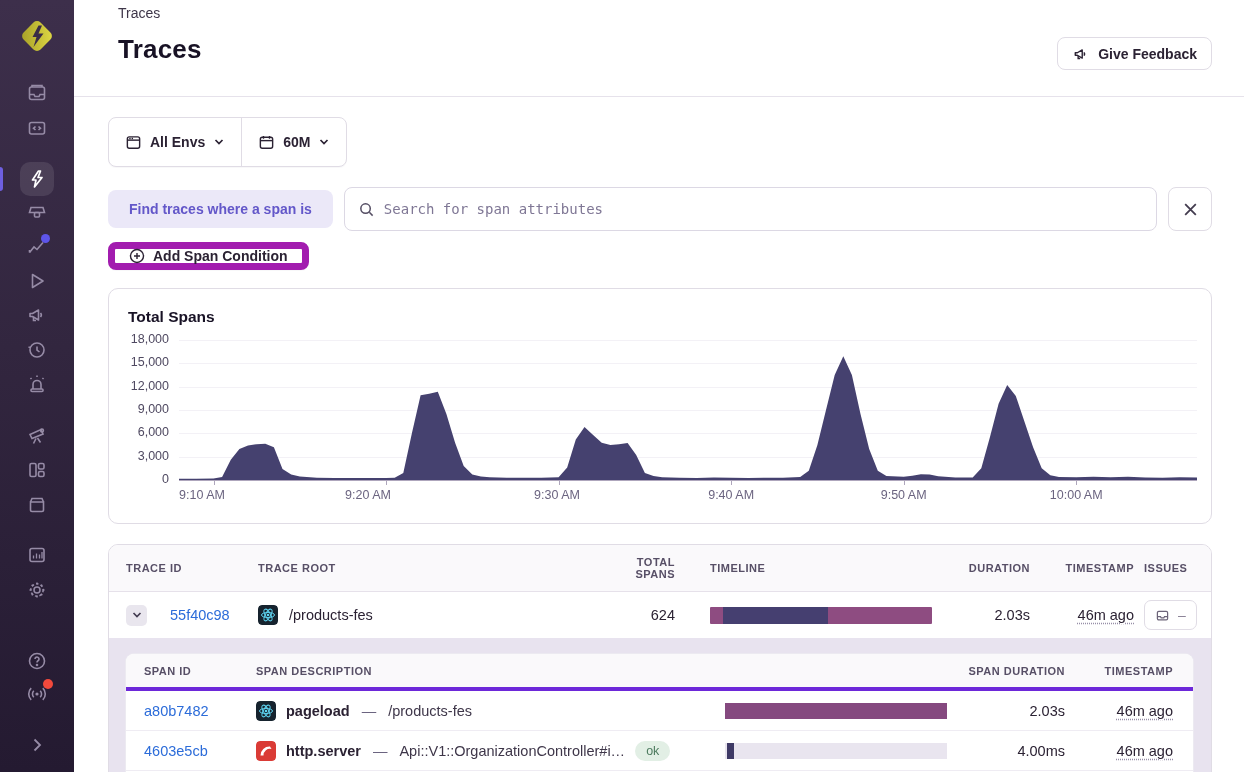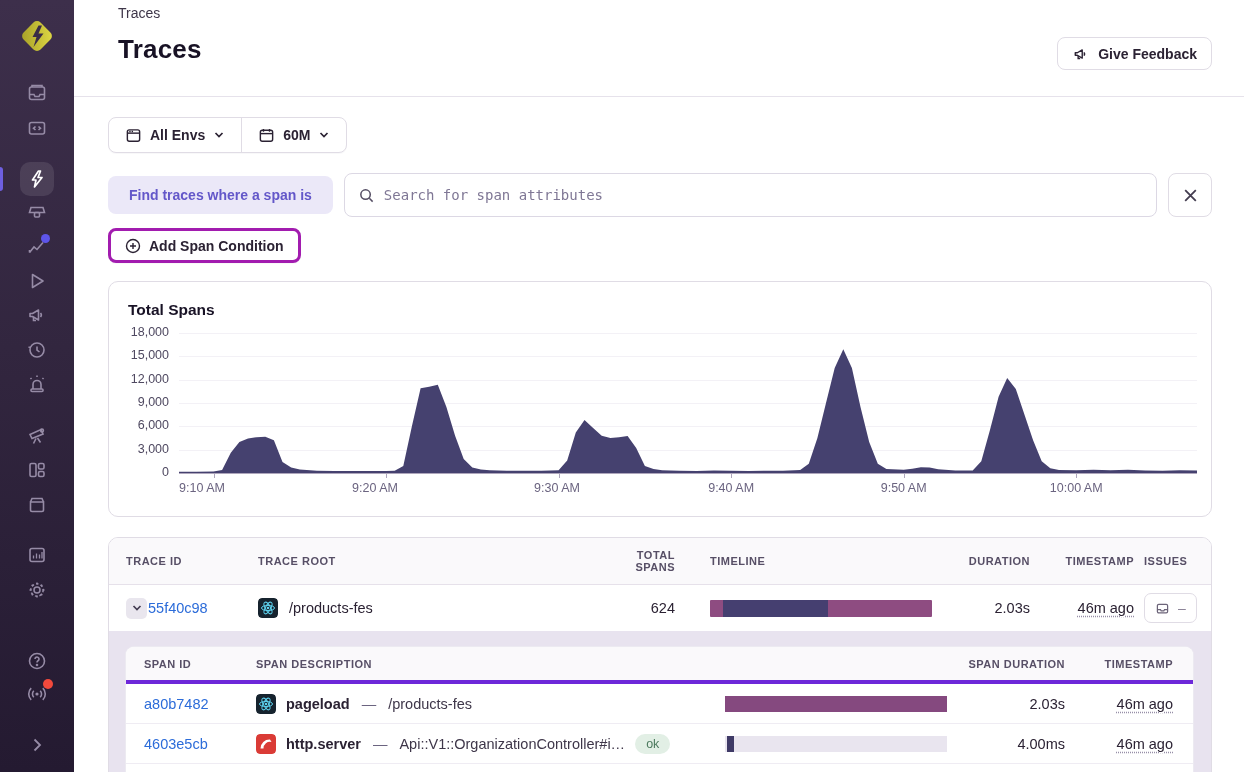--- a/index.html
+++ b/index.html
@@ -26,39 +26,39 @@
   .page-title { font-size:26px; font-weight:800; color:#181225; margin-top:13px; letter-spacing:.2px; }
   .feedback-btn { position:absolute; right:32px; top:37px; height:33px; display:inline-flex; align-items:center;
     gap:8px; padding:0 14px; border:1px solid #e0dce5; border-radius:8px; background:#fff;
     font-weight:700; font-size:14px; color:#2b2233; cursor:pointer; }
 
   .content { padding:0 32px 0 34px; }
 
   
   .filter-bar { margin-top:20px; display:flex; }
   .seg-control { display:flex; align-items:stretch; border:1px solid #e0dce5; border-radius:8px; background:#fff;
-    height:36px; box-shadow:0 1px 1px rgba(40,30,60,.03); }
+    height:50px; box-shadow:0 1px 1px rgba(40,30,60,.03); }
   .seg-btn { display:flex; align-items:center; gap:8px; padding:0 16px; font-weight:700; font-size:14px;
     color:#2b2233; cursor:pointer; }
   .seg-divider { width:1px; background:#e0dce5; margin:0; }
 
   
   .query-row { margin-top:20px; display:flex; align-items:center; gap:11px; }
   .find-chip { background:#ebe8f8; color:#6357c9; font-weight:700; font-size:14px; border-radius:8px;
     height:38px; display:flex; align-items:center; padding:0 21px; white-space:nowrap; }
   .search-box { flex:1; height:44px; border:1px solid #dcd8e4; border-radius:8px; display:flex; align-items:center;
     gap:9px; padding:0 13px; background:#fff; }
   .search-box input { border:none; outline:none; flex:1; font-family:"DejaVu Sans Mono","Liberation Mono",monospace;
     font-size:14px; color:#2b2233; background:transparent; }
   .search-box input::placeholder { color:#7f7795; }
   .clear-btn { width:44px; height:44px; border:1px solid #e0dce5; border-radius:8px; background:#fff;
     display:flex; align-items:center; justify-content:center; color:#433c4f; cursor:pointer; }
   .add-cond-row { margin-top:11px; }
-  .add-cond-btn { display:inline-flex; align-items:center; gap:8px; height:35px; padding:0 14px;
-    border:3px solid #a21caf; border-radius:8px; background:#fff; font-weight:700; font-size:14px;
+  .add-cond-btn { display:inline-flex; align-items:center; gap:8px; height:28px; padding:0 14px;
+    border:7px solid #a21caf; border-radius:8px; background:#fff; font-weight:700; font-size:14px;
     color:#2b2233; cursor:pointer; box-shadow:0 1px 1px rgba(40,30,60,.03); }
 
   
   .chart-panel { margin-top:18px; border:1px solid #e0dce5; border-radius:10px; height:236px; position:relative;
     background:#fff; }
   .chart-title { position:absolute; left:19px; top:19px; font-size:15.5px; font-weight:800; color:#181225; }
   .plot { position:absolute; left:70px; top:51px; width:1018px; height:140px; }
   .gridline { position:absolute; left:0; width:100%; height:1px; background:#f3f1f6; }
   .baseline { position:absolute; left:0; bottom:-1px; width:100%; height:1px; background:#aea6bc; }
   .ylabel { position:absolute; width:56px; text-align:right; font-size:12.5px; color:#4f4961; left:-66px;
@@ -71,21 +71,21 @@
   .t-grid { display:grid; grid-template-columns:149px 1fr 99px 256px 85px 102px 75px; align-items:center; }
   .t-head { background:#faf9fb; border-bottom:1px solid #e6e1ea; height:47px; }
   .t-head > div { font-size:11px; font-weight:700; letter-spacing:.5px; color:#574f66; }
   .t-row { height:46px; background:#fff; }
   .cell-pad { padding-left:17px; }
   .right { text-align:right; }
   .c-total { padding-right:18px; }
   .c-duration { padding-right:4px; }
   .c-timestamp { padding-right:2px; text-align:right; }
   .c-issues { padding-left:8px; }
-  .trace-id-cell { display:flex; align-items:center; gap:1px; }
+  .trace-id-cell { display:flex; align-items:center; gap:23px; }
   .chev-btn { width:21px; height:21px; background:#e9e6ee; border-radius:5px; display:flex; align-items:center;
     justify-content:center; color:#443c52; cursor:pointer; flex:0 0 auto; }
   .link { color:#2c6cd9; cursor:pointer; font-size:14.5px; }
   .root-cell { display:flex; align-items:center; gap:11px; font-size:14.5px; }
   .plat-icon { width:20px; height:20px; border-radius:4px; flex:0 0 auto; }
   .timeline-bar { display:flex; height:17px; width:222px; border-radius:1px; overflow:hidden; }
   .ts { text-decoration:underline dotted; text-decoration-color:#978fa8; text-underline-offset:3px; font-size:14.5px; }
   .issues-btn { display:inline-flex; align-items:center; gap:8px; height:30px; padding:0 10px;
     border:1px solid #e0dce5; border-radius:7px; background:#fff; color:#6c6479; cursor:pointer; }
   .issues-dash { color:#8d8599; font-size:14px; }
@@ -331,21 +331,21 @@
             <div class="gridline" style="top: 116.667px;"></div>
           </div>
         <svg id="area-svg" width="1018" height="140" viewBox="0 0 1018 140" preserveAspectRatio="none" style="position:absolute;left:0;top:0">
             <path d="M0,140 L0.0,138.8 L17.3,138.8 L34.5,138.6 L43.1,136.9 L51.8,119.8 L60.4,108.9 L69.0,105.4 L77.6,104.2 L86.3,103.8 L94.9,107.3 L103.5,129.1 L112.2,134.6 L120.8,136.5 L138.0,137.7 L155.3,138.1 L172.5,138.1 L189.8,138.0 L207.1,138.0 L215.7,137.7 L224.3,133.0 L232.9,93.3 L241.6,55.2 L250.2,53.7 L258.8,51.7 L267.4,73.9 L276.1,102.7 L284.7,126.0 L293.3,134.6 L301.9,136.5 L310.6,137.3 L327.8,137.7 L345.1,137.8 L362.3,137.7 L379.6,137.3 L388.2,127.6 L396.8,99.6 L405.5,87.1 L414.1,94.9 L422.7,102.7 L431.4,105.0 L440.0,104.2 L448.6,103.1 L457.2,115.1 L465.9,133.0 L474.5,136.1 L483.1,137.3 L500.4,137.8 L517.6,138.0 L534.9,137.5 L552.1,137.8 L569.4,138.0 L586.6,137.8 L603.9,137.7 L621.2,136.9 L629.8,130.7 L638.4,105.0 L647.0,70.0 L655.7,35.0 L664.3,16.3 L672.9,35.0 L681.5,73.9 L690.2,108.9 L698.8,130.7 L707.4,136.1 L724.7,136.7 L733.3,135.7 L741.9,134.3 L750.6,134.6 L759.2,136.3 L776.4,137.4 L793.7,137.4 L802.3,128.3 L810.9,97.2 L819.6,63.8 L828.2,45.1 L836.8,56.0 L845.5,81.7 L854.1,107.3 L862.7,128.3 L871.3,135.3 L880.0,136.9 L897.2,137.2 L914.5,136.7 L931.7,137.2 L949.0,136.7 L966.2,137.4 L983.5,137.7 L1000.7,137.2 L1018.0,137.5 L1018,140 Z" fill="#45416f"></path>
           </svg>
         <div class="baseline"></div>
         <div id="xaxis">
             <div class="xtick" style="left: 34.5085px;"></div>
             <div class="xlabel" style="left: 23px;">9:10 AM</div>
             <div class="xtick" style="left: 207.051px;"></div>
-            <div class="xlabel" style="left: 196px;">9:20 AM</div>
+            <div class="xlabel" style="left: 189px;">9:20 AM</div>
             <div class="xtick" style="left: 379.593px;"></div>
             <div class="xlabel" style="left: 378px;">9:30 AM</div>
             <div class="xtick" style="left: 552.136px;"></div>
             <div class="xlabel" style="left: 552.136px;">9:40 AM</div>
             <div class="xtick" style="left: 724.678px;"></div>
             <div class="xlabel" style="left: 724.678px;">9:50 AM</div>
             <div class="xtick" style="left: 897.22px;"></div>
             <div class="xlabel" style="left: 897.22px;">10:00 AM</div>
           </div>
         <div id="ylabels">

